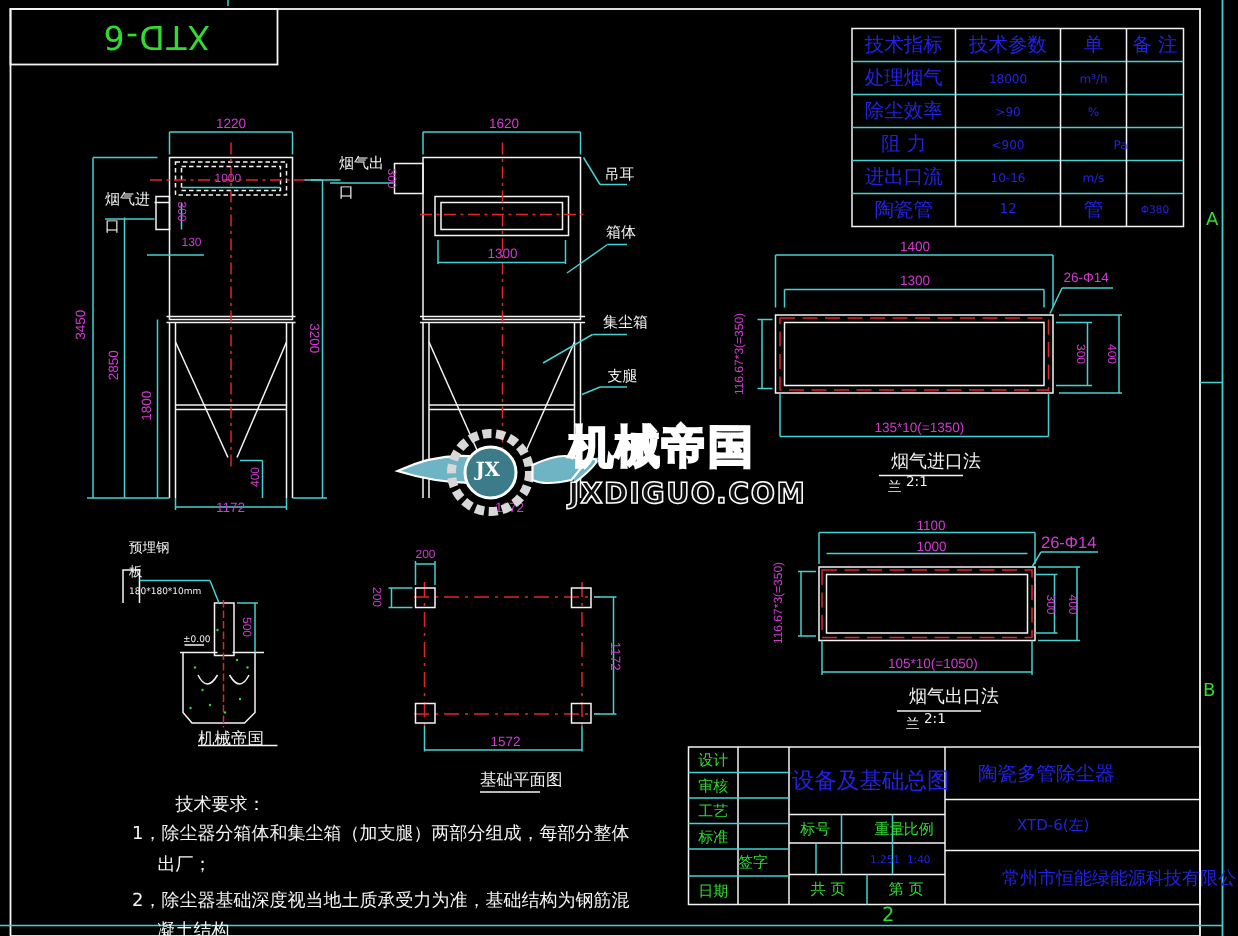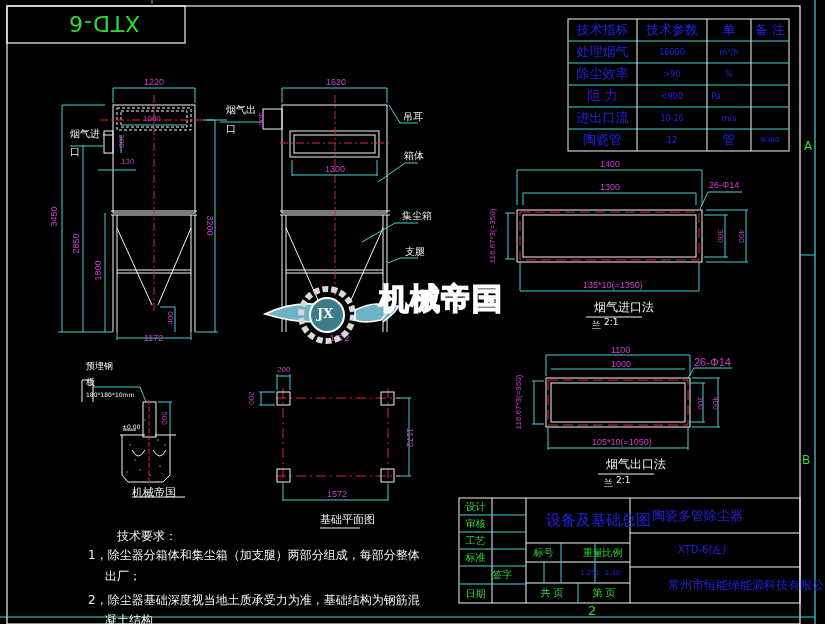--- a/index.html
+++ b/index.html
@@ -260,21 +260,21 @@
   <div class="tbl-cell b" style="left:568px;top:41px;width:69px;height:22px;font-size:13px;">处理烟气</div>
   <div class="tbl-cell b" style="left:637px;top:41px;width:70px;height:22px;font-size:8px;">18000</div>
   <div class="tbl-cell b" style="left:707px;top:41px;width:44px;height:22px;font-size:8px;">m³/h</div>
 
   <div class="tbl-cell b" style="left:568px;top:63px;width:69px;height:22px;font-size:13px;">除尘效率</div>
   <div class="tbl-cell b" style="left:637px;top:63px;width:70px;height:22px;font-size:8px;">&gt;90</div>
   <div class="tbl-cell b" style="left:707px;top:63px;width:44px;height:22px;font-size:8px;">%</div>
 
   <div class="tbl-cell b" style="left:568px;top:85px;width:69px;height:22px;font-size:13px;">阻 力</div>
   <div class="tbl-cell b" style="left:637px;top:85px;width:70px;height:22px;font-size:8px;">&lt;900</div>
-  <div class="tbl-cell b" style="left:688px;top:85px;width:56px;height:22px;font-size:8px;">Pa</div>
+  <div class="tbl-cell b" style="left:719px;top:85px;width:56px;height:22px;font-size:8px;">Pa</div>
 
   <div class="tbl-cell b" style="left:568px;top:107px;width:69px;height:22px;font-size:13px;">进出口流</div>
   <div class="tbl-cell b" style="left:637px;top:107px;width:70px;height:22px;font-size:8px;">10-16</div>
   <div class="tbl-cell b" style="left:707px;top:107px;width:44px;height:22px;font-size:8px;">m/s</div>
 
   <div class="tbl-cell b" style="left:568px;top:129px;width:69px;height:22px;font-size:13px;">陶瓷管</div>
   <div class="tbl-cell b" style="left:637px;top:129px;width:70px;height:22px;font-size:9px;">12</div>
   <div class="tbl-cell b" style="left:707px;top:129px;width:44px;height:22px;font-size:13px;">管</div>
   <div class="tbl-cell b" style="left:751px;top:129px;width:38px;height:22px;font-size:7px;">Φ380</div>
 </div>
@@ -347,21 +347,21 @@
 </div>
 
 <div>
   <div class="tbl-cell g" style="left:459px;top:498px;width:33px;height:17px;font-size:10px;">设计</div>
   <div class="tbl-cell g" style="left:459px;top:515px;width:33px;height:17px;font-size:10px;">审核</div>
   <div class="tbl-cell g" style="left:459px;top:532px;width:33px;height:17px;font-size:10px;">工艺</div>
   <div class="tbl-cell g" style="left:459px;top:549px;width:33px;height:17px;font-size:10px;">标准</div>
   <div class="tbl-cell g" style="left:459px;top:566px;width:52px;height:18px;font-size:10px;margin-left:17px;">签字</div>
   <div class="tbl-cell g" style="left:459px;top:584px;width:33px;height:19px;font-size:10px;">日期</div>
 
-  <div class="tbl-cell b" style="left:526px;top:505px;width:128px;height:30px;font-size:15px;justify-content:flex-start;padding-left:20px;">设备及基础总图</div>
+  <div class="tbl-cell b" style="left:526px;top:505px;width:128px;height:30px;font-size:15px;justify-content:flex-start;padding-left:2px;">设备及基础总图</div>
   <div class="tbl-cell b" style="left:630px;top:498px;width:170px;height:35px;font-size:13px;justify-content:flex-start;padding-left:22px;">陶瓷多管除尘器</div>
   <div class="tbl-cell b" style="left:630px;top:533px;width:170px;height:34px;font-size:10px;justify-content:flex-start;padding-left:48px;">XTD-6(左)</div>
   <div class="tbl-cell b" style="left:630px;top:567px;width:195px;height:36px;font-size:12px;justify-content:flex-start;padding-left:38px;">常州市恒能绿能源科技有限公</div>
 
   <div class="tbl-cell g" style="left:526px;top:543px;width:35px;height:19px;font-size:10px;">标号</div>
   <div class="tbl-cell g" style="left:561px;top:543px;width:34px;height:19px;font-size:10px;padding-left:15px;">重量</div>
   <div class="tbl-cell g" style="left:595px;top:543px;width:35px;height:19px;font-size:10px;">比例</div>
   <div class="tbl-cell b" style="left:561px;top:562px;width:34px;height:21px;font-size:7px;padding-left:12px;">1.251</div>
   <div class="tbl-cell b" style="left:595px;top:562px;width:35px;height:21px;font-size:7px;">1:40</div>
   <div class="tbl-cell g" style="left:526px;top:583px;width:52px;height:20px;font-size:10px;">共 页</div>
@@ -372,13 +372,14 @@
   <svg width="300" height="70" viewBox="0 0 300 70">
     <path d="M2 34 Q40 16 78 30 L78 40 Q40 46 2 34 Z" fill="#6fb4c4" stroke="#fff" stroke-width="1.5"></path>
     <path d="M118 30 Q158 16 118 40 Z" fill="#6fb4c4"></path>
     <path d="M118 30 Q150 18 120 42" fill="#6fb4c4" stroke="#fff" stroke-width="1.5"></path>
     <circle cx="64" cy="35" r="26" fill="none" stroke="#d8d8d8" stroke-width="6" stroke-dasharray="6,3"></circle>
     <circle cx="64" cy="35" r="17" fill="#3b7b8a" stroke="#fff" stroke-width="2"></circle>
     <path d="M92 30 Q118 18 126 30 L118 40 Q100 44 92 40 Z" fill="#6fb4c4" stroke="#fff" stroke-width="1.5"></path>
   </svg>
   <div class="txt" style="left:54px;top:27px;font-size:13px;font-weight:bold;color:#fff;font-family:'DejaVu Serif',serif;">JX</div>
   <div class="txt" style="left:116px;top:4px;font-size:30px;font-weight:bold;color:#ffffff;-webkit-text-stroke:1.5px #fff;letter-spacing:1px;">机械帝国</div>
+  <div class="txt" style="left:116px;top:40px;font-size:19px;font-weight:bold;color:#111;-webkit-text-stroke:1px #fff;letter-spacing:1px;">JXDIGUO.COM</div>
 </div>
 
 </body></html>

